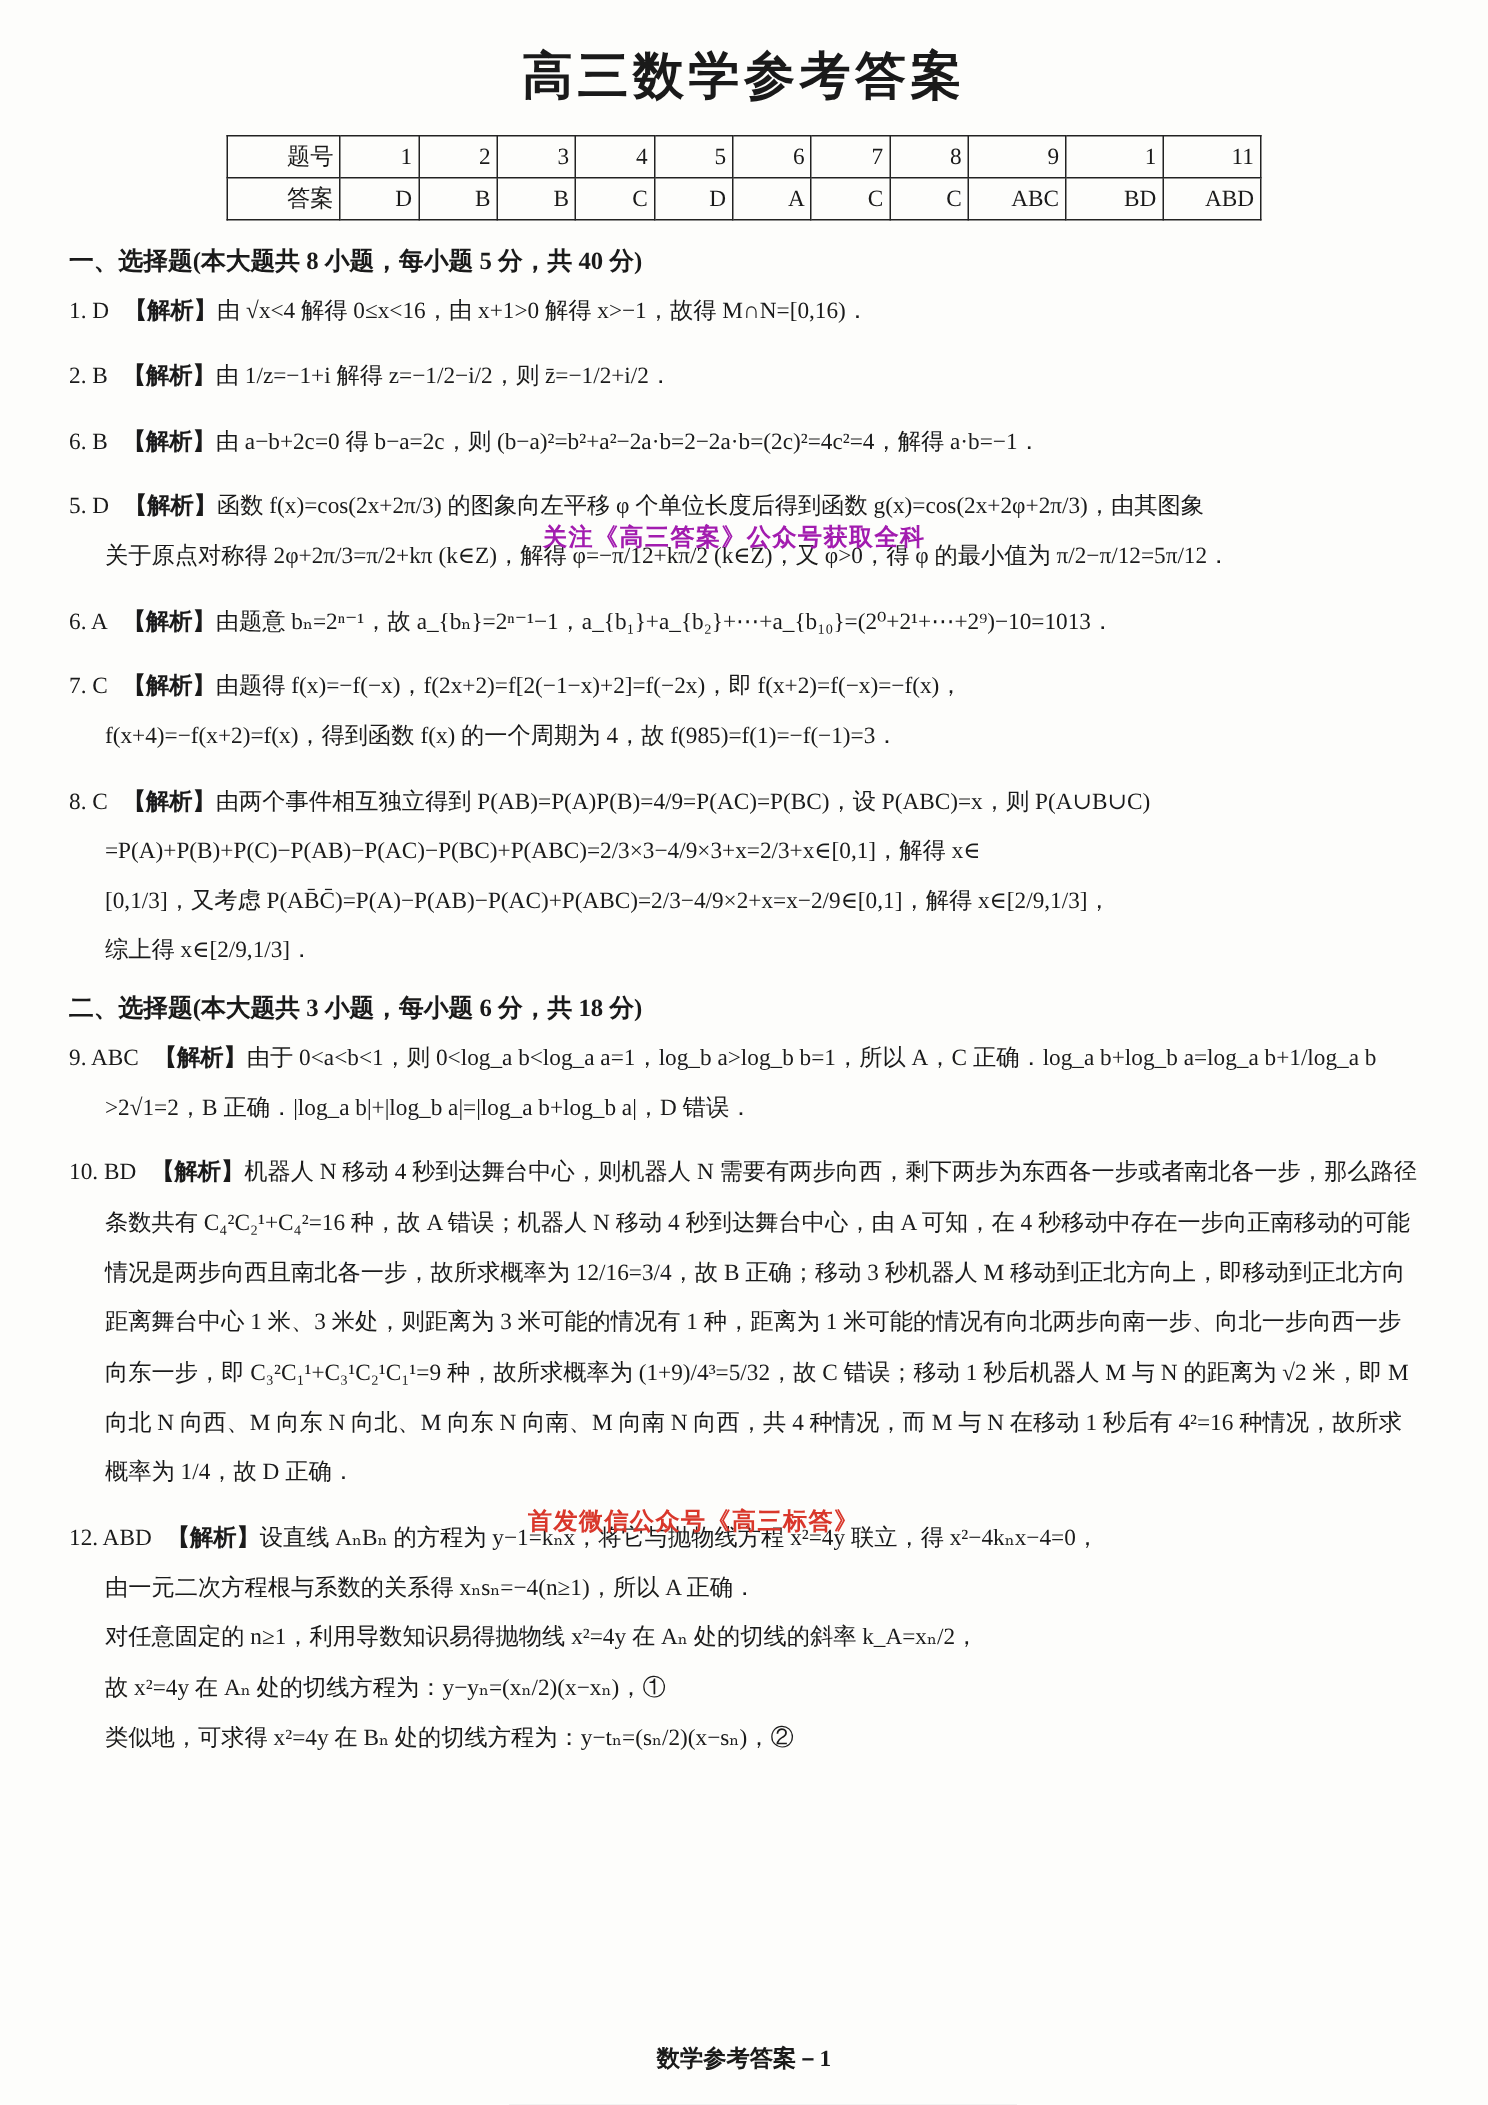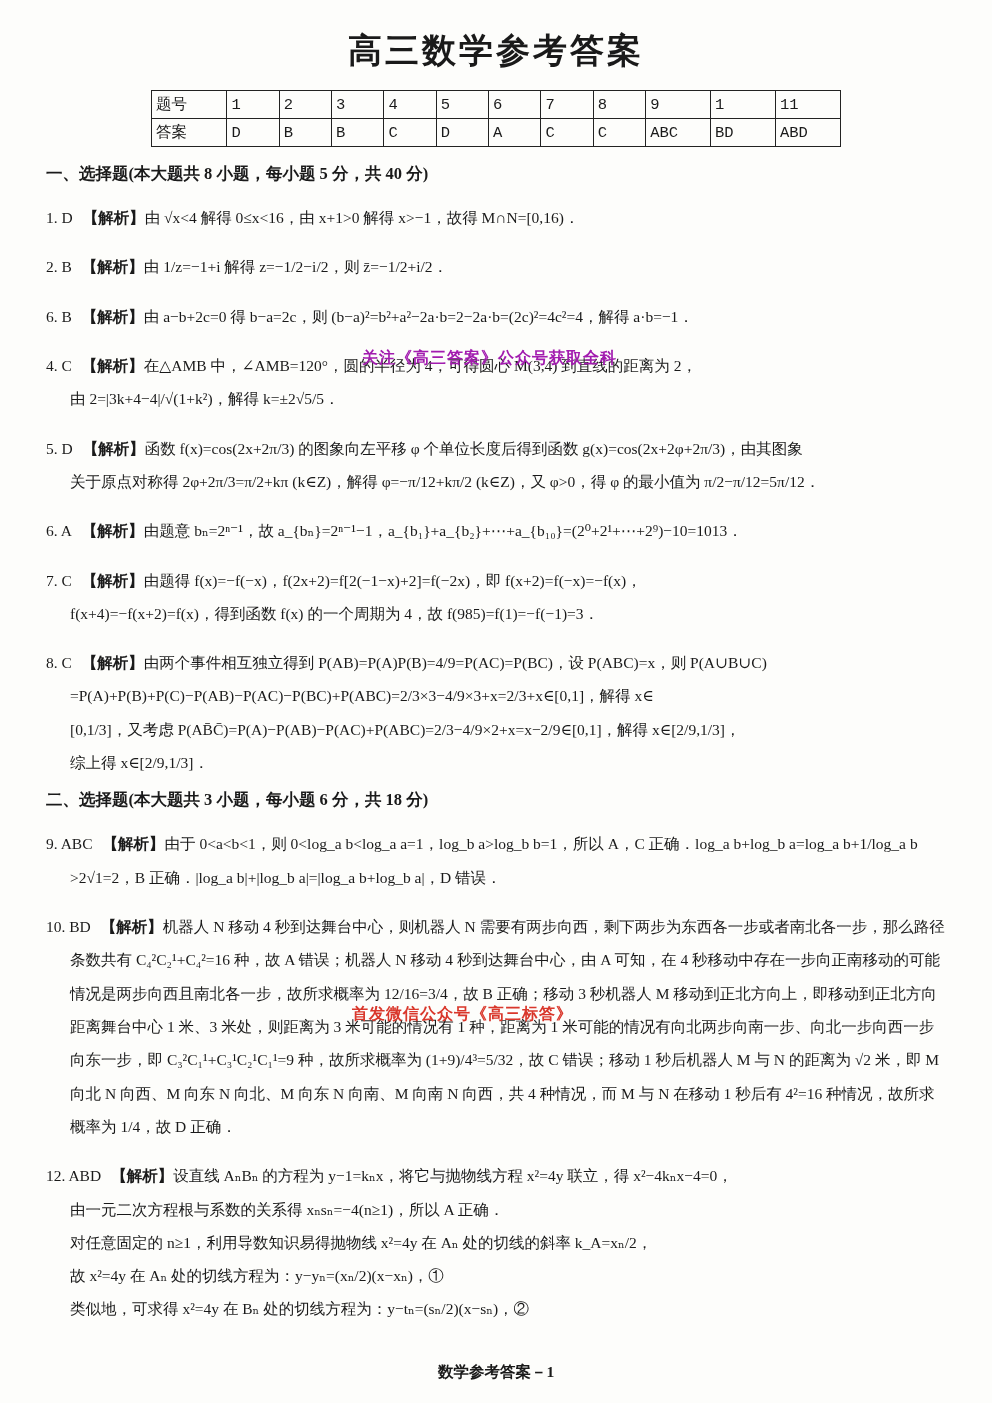--- a/index.html
+++ b/index.html
@@ -22,38 +22,37 @@
     margin: 4px 0 16px 0;
   }
   table.answer-table {
     border-collapse: collapse;
     margin: 0 auto 16px auto;
     table-layout: fixed;
     width: 690px;
   }
   table.answer-table td {
     border: 1.6px solid #222;
-    text-align: left;
+    text-align: right;
     font-size: 15.5px;
     height: 28px;
     padding: 2px 4px;
     overflow: hidden;
     white-space: nowrap;
-    font-family: Liberation Mono, monospace;
   }
   td.hdr { width: 72px; }
   td.c-num { width: 50px; }
   td.c-wide { width: 62px; }
   .section-header {
     font-weight: bold;
     font-size: 16.5px;
     margin: 8px 0 6px 0;
   }
   .solution {
-    margin: 16px 0 10px 0;
+    margin: 0 0 10px 0;
     font-size: 15.5px;
     line-height: 2.15;
     padding-left: 24px;
     text-indent: -24px;
   }
   .sol-label { margin-right: 10px; }
   .sol-tag { font-weight: bold; }
   .sol-text { white-space: pre-wrap; }
   .watermark {
     position: absolute;
@@ -116,22 +115,20 @@
     </table>
 
   <div class="section-header">一、选择题(本大题共 8 小题，每小题 5 分，共 40 分)</div>
 
   <p class="solution"><span class="sol-label">1. D</span><span class="sol-tag">【解析】</span><span class="sol-text">由 √x&lt;4 解得 0≤x&lt;16，由 x+1&gt;0 解得 x&gt;−1，故得 M∩N=[0,16)．</span></p>
 
   <p class="solution"><span class="sol-label">2. B</span><span class="sol-tag">【解析】</span><span class="sol-text">由 1/z=−1+i 解得 z=−1/2−i/2，则 z̄=−1/2+i/2．</span></p>
 
   <p class="solution"><span class="sol-label">6. B</span><span class="sol-tag">【解析】</span><span class="sol-text">由 a−b+2c=0 得 b−a=2c，则 (b−a)²=b²+a²−2a·b=2−2a·b=(2c)²=4c²=4，解得 a·b=−1．</span></p>
 
-  <p class="solution"><span class="sol-label">4. C</span><span class="sol-tag">【解析】</span><span class="sol-text">在△AMB 中，∠AMB=120°，圆的半径为 4，可得圆心 M(3,4) 到直线的距离为 2，
-由 2=|3k+4−4|/√(1+k²)，解得 k=±2√5/5．</span></p>
 
   <p class="solution"><span class="sol-label">5. D</span><span class="sol-tag">【解析】</span><span class="sol-text">函数 f(x)=cos(2x+2π/3) 的图象向左平移 φ 个单位长度后得到函数 g(x)=cos(2x+2φ+2π/3)，由其图象
 关于原点对称得 2φ+2π/3=π/2+kπ (k∈Z)，解得 φ=−π/12+kπ/2 (k∈Z)，又 φ&gt;0，得 φ 的最小值为 π/2−π/12=5π/12．</span></p>
 
   <p class="solution"><span class="sol-label">6. A</span><span class="sol-tag">【解析】</span><span class="sol-text">由题意 bₙ=2ⁿ⁻¹，故 a_{bₙ}=2ⁿ⁻¹−1，a_{b₁}+a_{b₂}+⋯+a_{b₁₀}=(2⁰+2¹+⋯+2⁹)−10=1013．</span></p>
 
   <p class="solution"><span class="sol-label">7. C</span><span class="sol-tag">【解析】</span><span class="sol-text">由题得 f(x)=−f(−x)，f(2x+2)=f[2(−1−x)+2]=f(−2x)，即 f(x+2)=f(−x)=−f(x)，
 f(x+4)=−f(x+2)=f(x)，得到函数 f(x) 的一个周期为 4，故 f(985)=f(1)=−f(−1)=3．</span></p>
 
   <p class="solution"><span class="sol-label">8. C</span><span class="sol-tag">【解析】</span><span class="sol-text">由两个事件相互独立得到 P(AB)=P(A)P(B)=4/9=P(AC)=P(BC)，设 P(ABC)=x，则 P(A∪B∪C)

